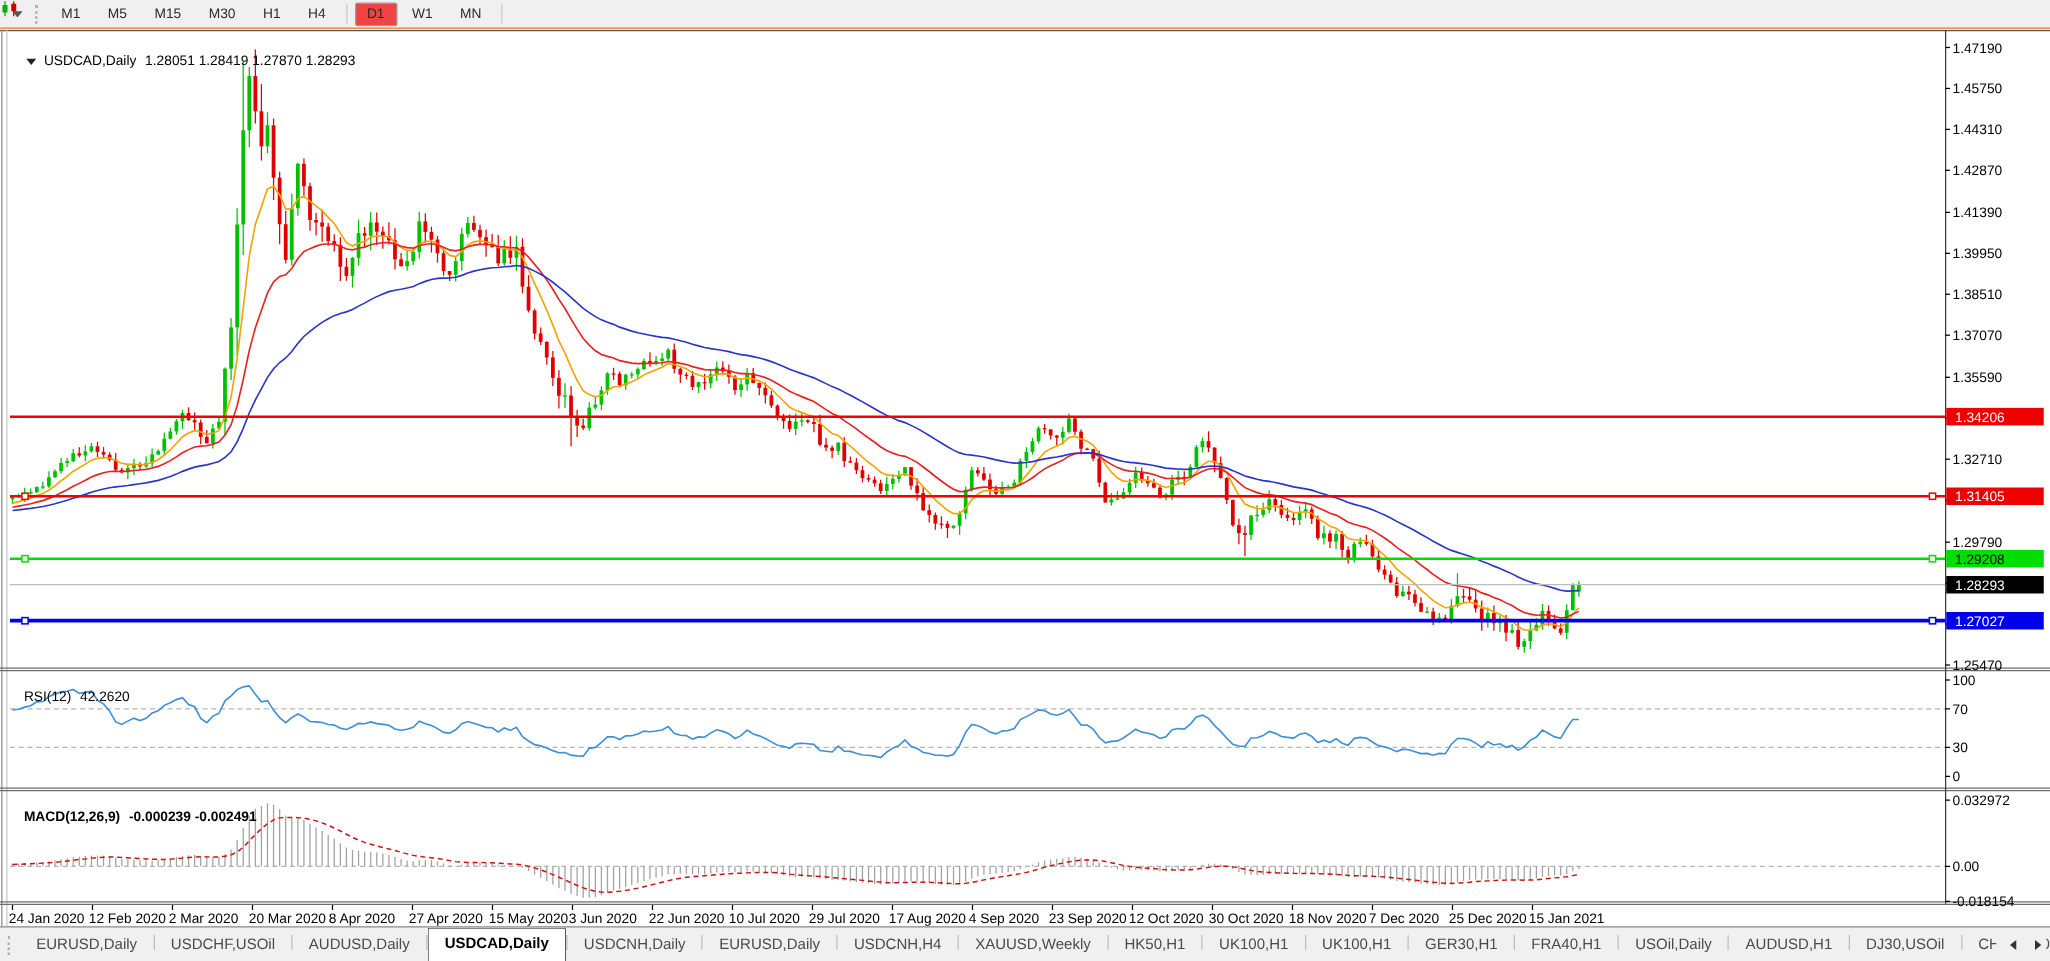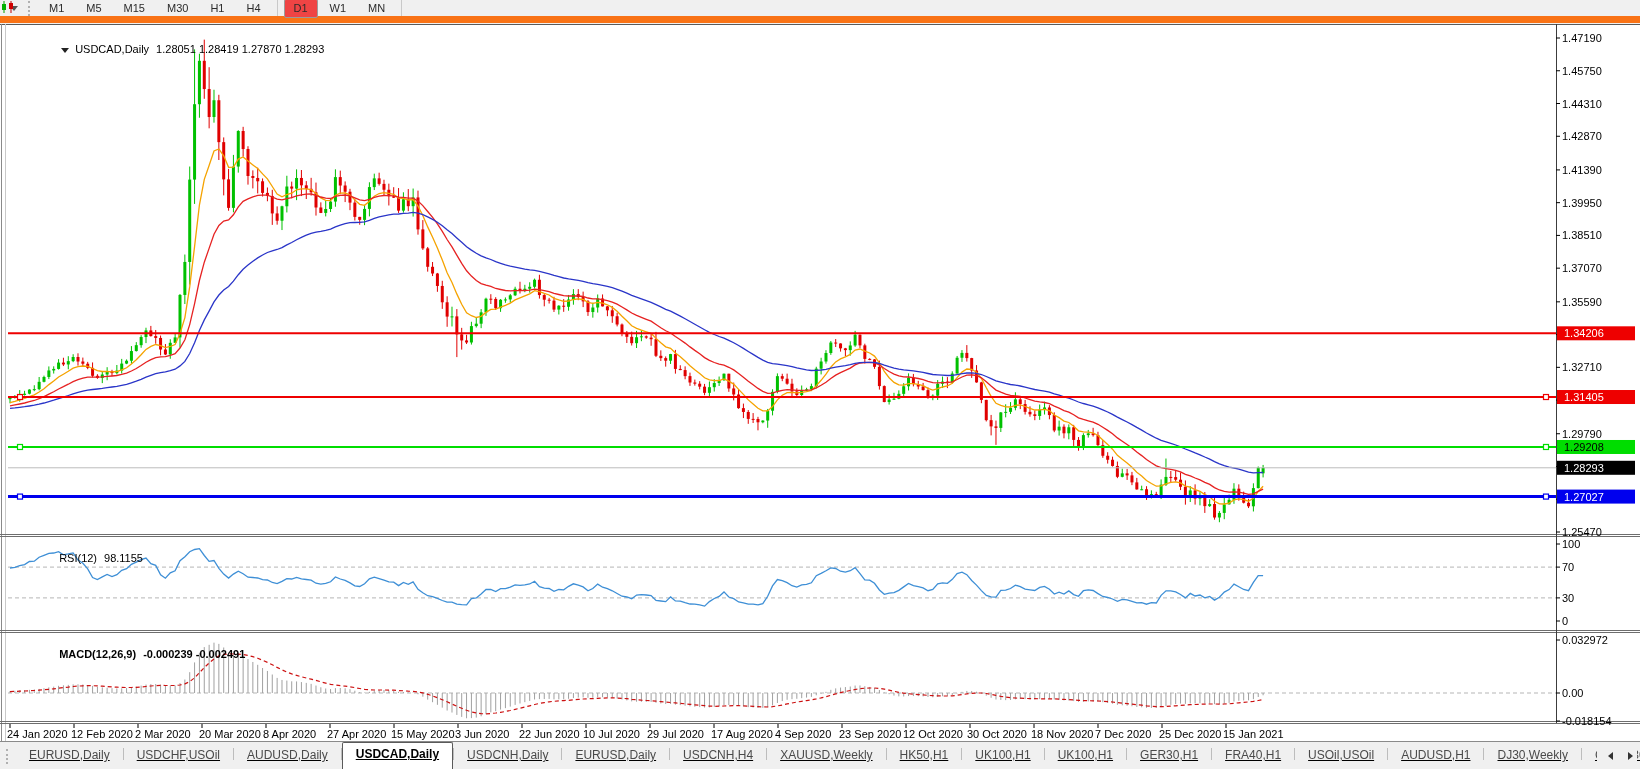--- a/index.html
+++ b/index.html
@@ -4,45 +4,45 @@
 <style>
   html,body{margin:0;padding:0}
   body{
     width:1640px;height:769px;overflow:hidden;position:relative;
     background:#f0f0f0;font-family:"Liberation Sans",sans-serif;
     -webkit-font-smoothing:antialiased;
   }
   
   .toolbar{
     position:absolute;top:0;left:0;width:1640px;height:23px;
-    background:#f0f0f0;border-bottom:7px solid #f97316;
+    background:#f0f0f0;border-bottom:1px solid #f97316;
     display:flex;align-items:center;padding-left:4px;box-sizing:border-box;z-index:20;
   }
   .tool-icon{display:flex;align-items:center;margin:0 2px;}
   .caret{width:0;height:0;border-left:4px solid transparent;border-right:4px solid transparent;
     border-top:5px solid #555;margin-left:4px;}
   .grip{height:15px;border-left:2px dotted #b0b0b0;margin:0 8px;}
   .tf-btn{
     font-size:11px;color:#2b2b2b;padding:3px 9px;margin:0 1px;border:1px solid transparent;
     border-radius:2px;cursor:default;line-height:11px;
   }
   .tf-btn.active{background:#ef4444;border-color:#9c9c9c;}
   .vsep{width:1px;height:16px;background:#c9c9c9;margin:0 5px;}
   
   .chart-surface{position:absolute;top:24px;left:0;width:1640px;height:717px;background:#ffffff;z-index:1;}
   svg{position:absolute;top:0;left:0;z-index:2;}
-  .overlay-label{position:absolute;font-size:11px;color:#000;z-index:6;white-space:pre;margin-left:40px;}
+  .overlay-label{position:absolute;font-size:11px;color:#000;z-index:6;white-space:pre;}
   .overlay-label .val{margin-left:7px;}
   .title-caret{display:inline-block;width:0;height:0;border-left:4px solid transparent;
     border-right:4px solid transparent;border-top:5px solid #222;margin-right:6px;position:relative;top:0px;}
   
   .tabbar{
     position:absolute;left:0;bottom:0;width:1640px;height:28px;background:#f0f0f0;
     border-top:1px solid #8a8a8a;display:flex;align-items:flex-end;box-sizing:border-box;
-    z-index:20;overflow:hidden;padding-left:4px;text-decoration:underline;
+    z-index:20;overflow:hidden;padding-left:4px;
   }
   .tab-grip{height:15px;border-left:2px dotted #b0b0b0;margin:0 8px 5px 2px;}
   .tab{
     font-size:12px;color:#4a4a4a;padding:5px 13px 7px;line-height:13px;cursor:default;white-space:nowrap;
   }
   .tab.active{
     background:#ffffff;border:1px solid #5a5a5a;border-bottom:none;color:#000;font-weight:bold;
     border-radius:2px 2px 0 0;margin-bottom:0;padding-bottom:8px;
   }
   .tab-sep{width:1px;height:12px;background:#bdbdbd;margin:0 0 9px;flex:none;}
@@ -1008,21 +1008,21 @@
       <line x1="1226" y1="724" x2="1226" y2="728" stroke="#000"></line>
       <text x="1223" y="738" font-size="11" font-family="Liberation Sans, sans-serif" fill="#000">15 Jan 2021</text>
     </g>
   </svg>
 
 <div class="overlay-label" style="left:15px;top:31px;">
   <span class="title-caret"></span><span>USDCAD,Daily</span><span class="val">1.28051 1.28419 1.27870 1.28293</span>
 </div>
 
 <div class="overlay-label" style="left:13px;top:540px;">
-  <span>RSI(12)</span><span class="val">98.1155</span>
+  <span>RSI(12)</span><span class="val">42.2620</span>
 </div>
 
 <div class="overlay-label" style="left:13px;top:636px;font-weight:bold;">
   <span>MACD(12,26,9)</span><span class="val">-0.000239 -0.002491</span>
 </div>
 
 <div class="tabbar">
   <span class="tab-grip"></span>
   <span id="tab-items" style="display:flex;align-items:flex-end">
       <span class="tab">EURUSD,Daily</span>
@@ -1044,25 +1044,25 @@
       <span class="tab">HK50,H1</span>
       <span class="tab-sep"></span>
       <span class="tab">UK100,H1</span>
       <span class="tab-sep"></span>
       <span class="tab">UK100,H1</span>
       <span class="tab-sep"></span>
       <span class="tab">GER30,H1</span>
       <span class="tab-sep"></span>
       <span class="tab">FRA40,H1</span>
       <span class="tab-sep"></span>
-      <span class="tab">USOil,USOil</span>
+      <span class="tab">USOil,Daily</span>
       <span class="tab-sep"></span>
       <span class="tab">AUDUSD,H1</span>
       <span class="tab-sep"></span>
-      <span class="tab">DJ30,Weekly</span>
+      <span class="tab">DJ30,USOil</span>
       <span class="tab-sep"></span>
       <span class="tab">CHINA300,H1</span>
     </span>
 </div>
 <div class="scrollbtns">
   <span class="sbtn">
       <span class="tri-l"></span>
     </span>
   <span class="sbtn">
       <span class="tri-r"></span>

